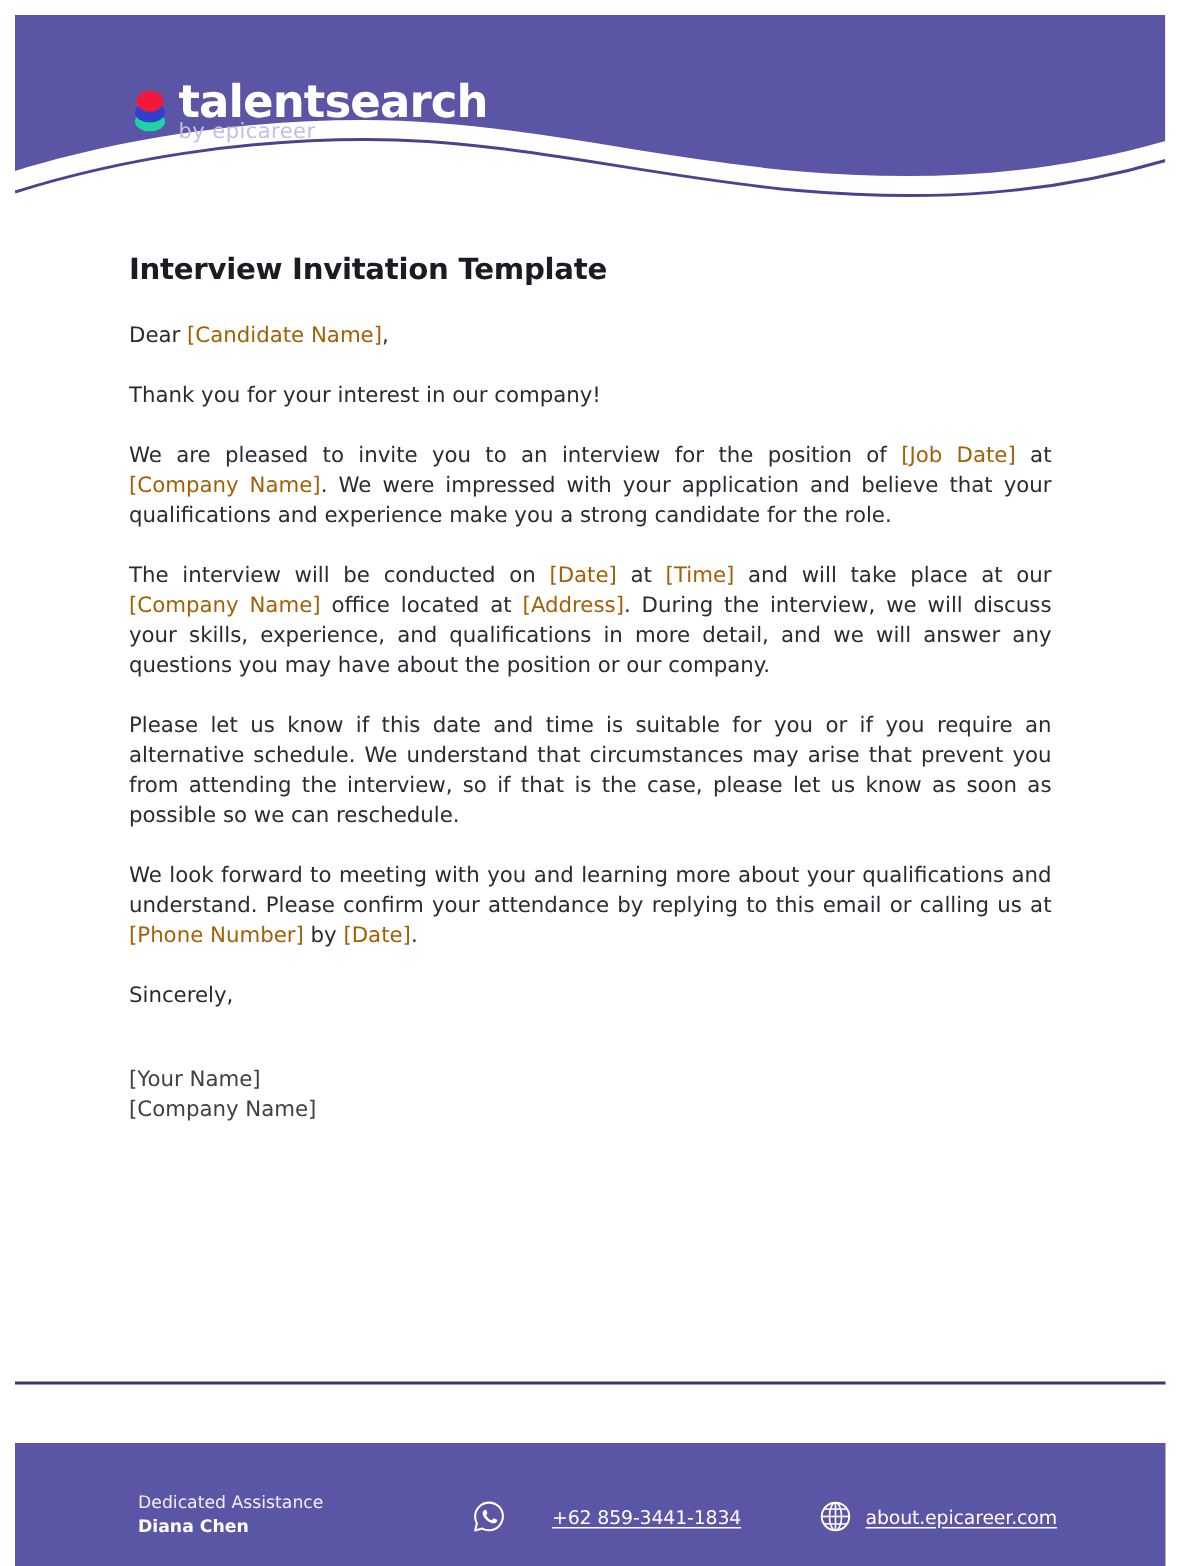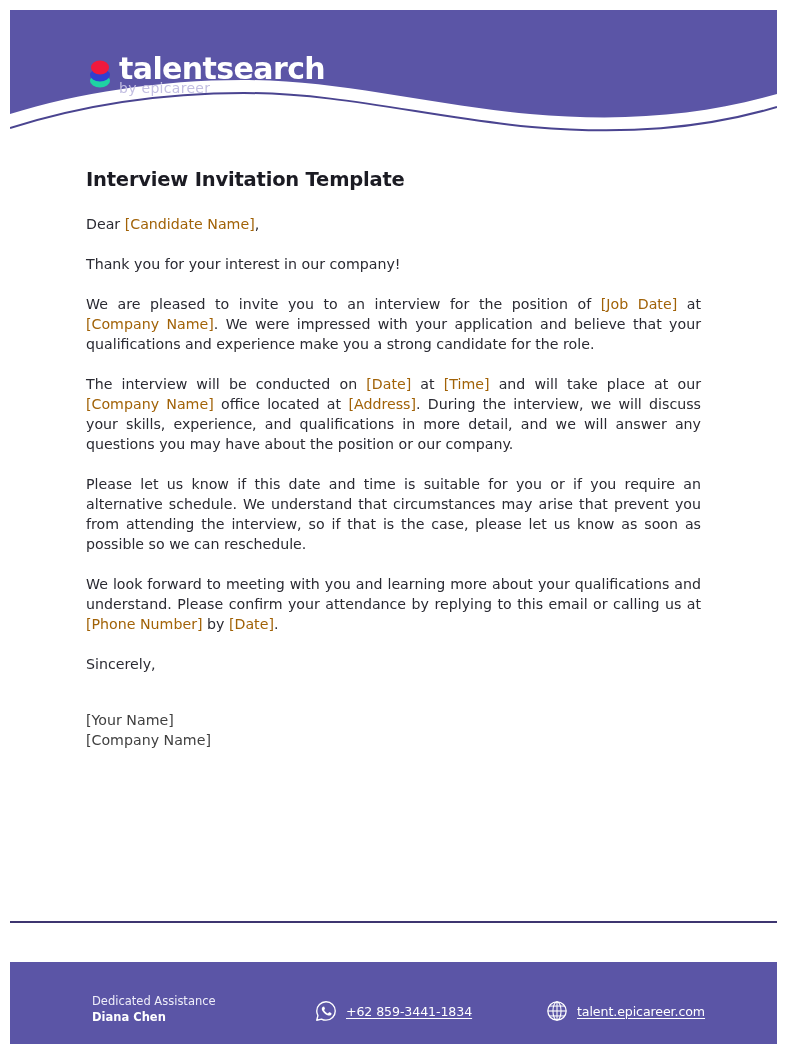--- a/index.html
+++ b/index.html
@@ -162,21 +162,21 @@
     display: block;
     font-weight: bold;
     color: #ffffff;
   }
   .f-item {
     position: absolute;
     top: 38px;
     display: flex;
     align-items: center;
   }
-  .f-item.phone { left: 305px; }
+  .f-item.phone { left: 305px; gap: 22px; }
   .f-item.web   { left: 536px; }
   .f-icon {
     width: 22px;
     height: 22px;
     flex: none;
     margin-right: 9px;
   }
   .f-link {
     font-family: "DejaVu Sans", sans-serif;
     font-size: 12.6px;
@@ -251,19 +251,19 @@
 
       <div class="f-item web">
         <svg class="f-icon" viewBox="0 0 24 24">
           <circle cx="12" cy="12" r="10" fill="none" stroke="#ffffff" stroke-width="1.4"></circle>
           <ellipse cx="12" cy="12" rx="4.4" ry="10" fill="none" stroke="#ffffff" stroke-width="1.2"></ellipse>
           <line x1="12" y1="2" x2="12" y2="22" stroke="#ffffff" stroke-width="1.2"></line>
           <line x1="2" y1="12" x2="22" y2="12" stroke="#ffffff" stroke-width="1.2"></line>
           <line x1="3.6" y1="6.6" x2="20.4" y2="6.6" stroke="#ffffff" stroke-width="1.1"></line>
           <line x1="3.6" y1="17.4" x2="20.4" y2="17.4" stroke="#ffffff" stroke-width="1.1"></line>
         </svg>
-        <span class="f-link">talent.epicareer.com</span>
+        <span class="f-link">about.epicareer.com</span>
       </div>
 
     </div>
   </div>
 
 </div>
 
 </body></html>

